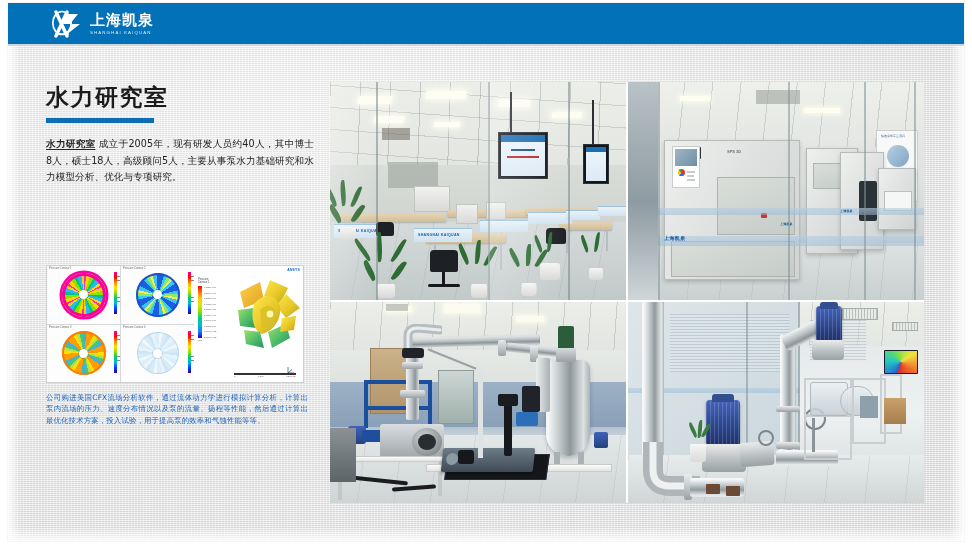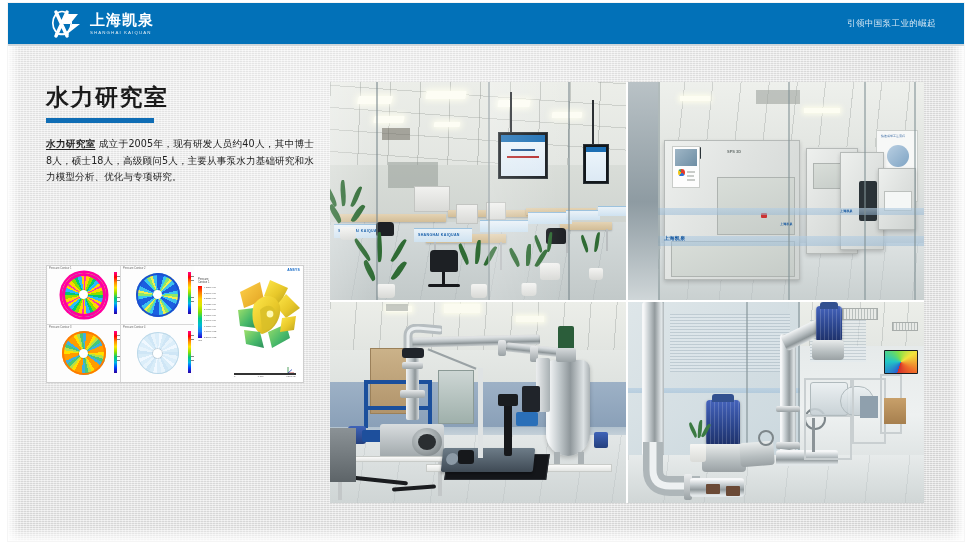--- a/index.html
+++ b/index.html
@@ -293,21 +293,20 @@
           <path d="M6 26 L17 2 M6 2 L17 26" stroke="#ffffff" stroke-width="3.4" stroke-linecap="round" fill="none"></path>
           <path d="M16 4 L28 4 L20 14 L30 14 L16 25 L22 14 L13 14 Z" fill="#ffffff"></path>
           <path d="M5 24 L19 24" stroke="#ffffff" stroke-width="1.4"></path>
         </svg>
       </div>
       <div class="logo-text">
         <span class="logo-cn">上海凯泉</span>
         <span class="logo-en">SHANGHAI KAIQUAN</span>
       </div>
     </div>
-    <div id="header-slogan">引领中国泵工业的崛起</div>
   </div>
   <div id="header-underline"></div>
 
   <div id="left-col">
     <div id="page-title">水力研究室</div>
     <div id="title-rule"></div>
 
     <p class="body-para">
       <span class="lead">水力研究室</span><span>  成立于2005年，现有研发人员约40人，其中博士8人，硕士18人，高级顾问5人，主要从事泵水力基础研究和水力模型分析、优化与专项研究。</span>
     </p>
@@ -422,20 +421,21 @@
         <div class="sb-line"></div>
         <div class="sb-labels">
           <span class="lg-val">0</span>
           <span class="lg-val">0.100</span>
           <span class="lg-val">0.200 (m)</span>
         </div>
       </div>
     </div>
   </div>
 
+  <p id="cfd-caption">公司购进美国CFX流场分析软件，通过流体动力学进行模拟计算分析，计算出泵内流场的压力、速度分布情况以及泵的流量、扬程等性能，然后通过计算出最优化技术方案，投入试验，用于提高泵的效率和气蚀性能等等。</p>
 
   <div id="photo-grid">
 
     <div class="photo p1">
       <div class="ceiling"></div>
       <div class="panel-light" style="left:28px;top:14px;width:34px;height:8px;transform:skewX(-14deg)"></div>
       <div class="panel-light" style="left:96px;top:9px;width:40px;height:8px;transform:skewX(-10deg)"></div>
       <div class="panel-light" style="left:168px;top:18px;width:32px;height:7px;transform:skewX(-8deg)"></div>
       <div class="panel-light" style="left:222px;top:30px;width:30px;height:6px;transform:skewX(-6deg)"></div>
       <div class="panel-light" style="left:44px;top:34px;width:30px;height:7px;transform:skewX(-12deg)"></div>

